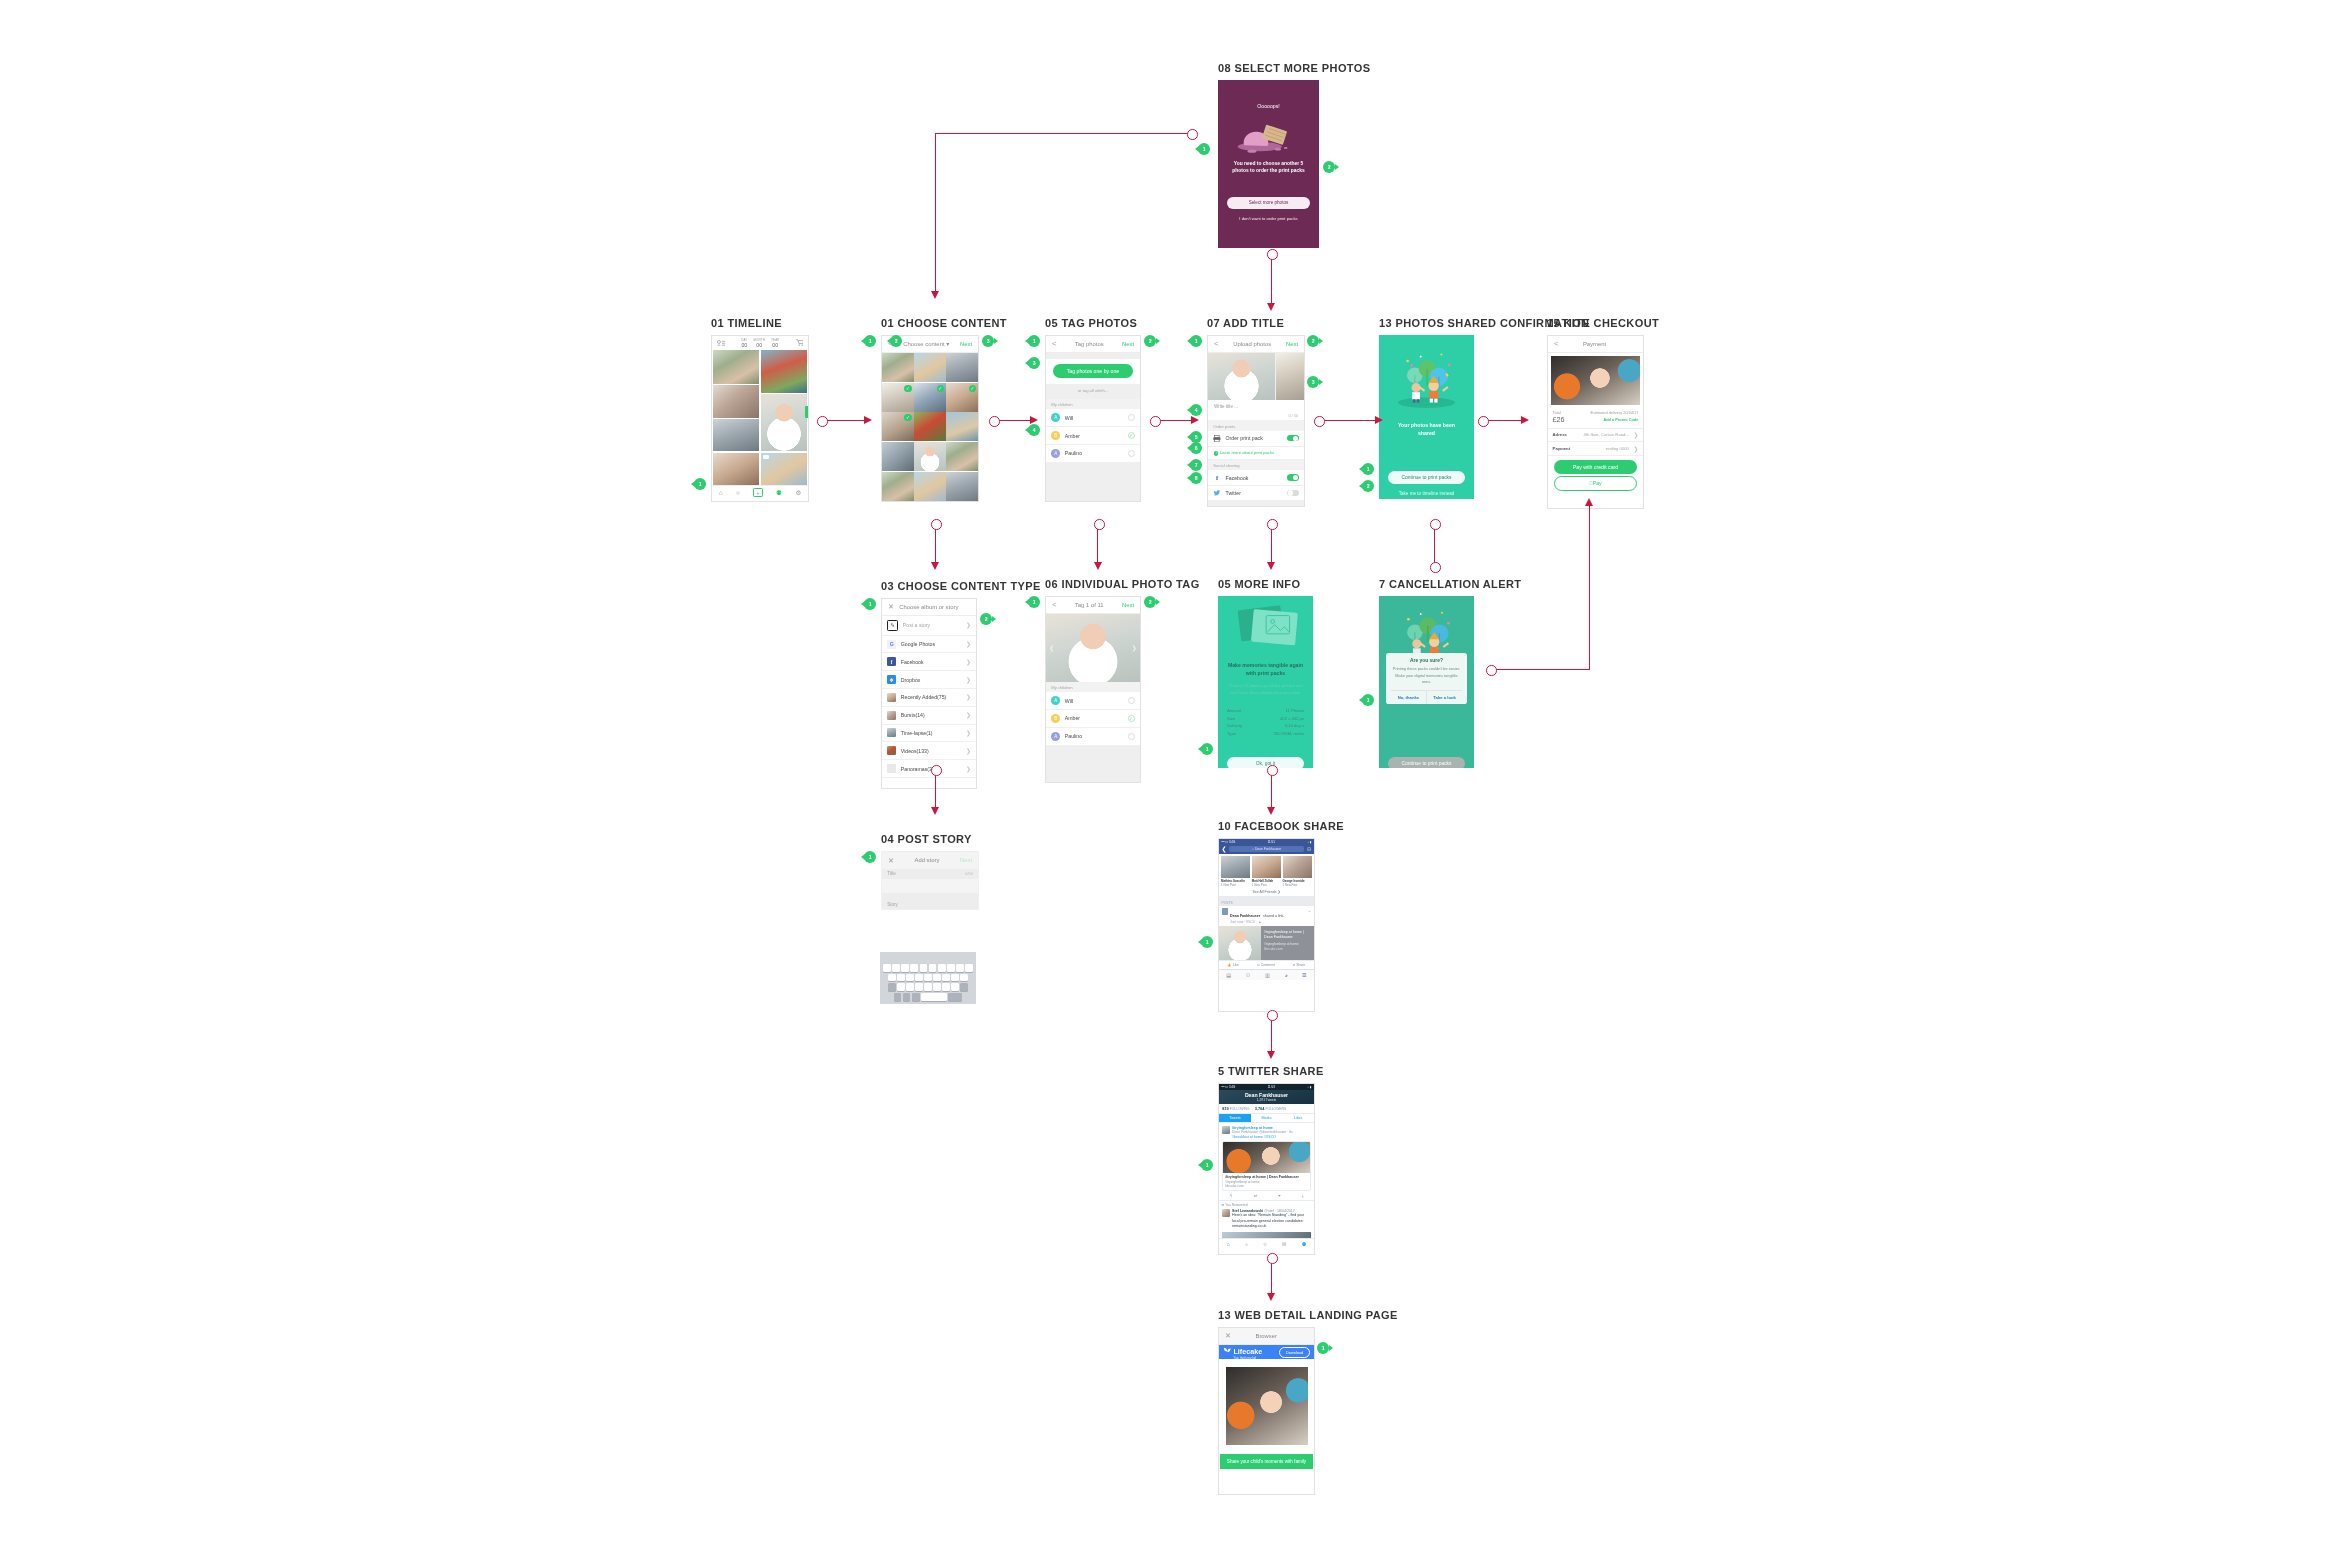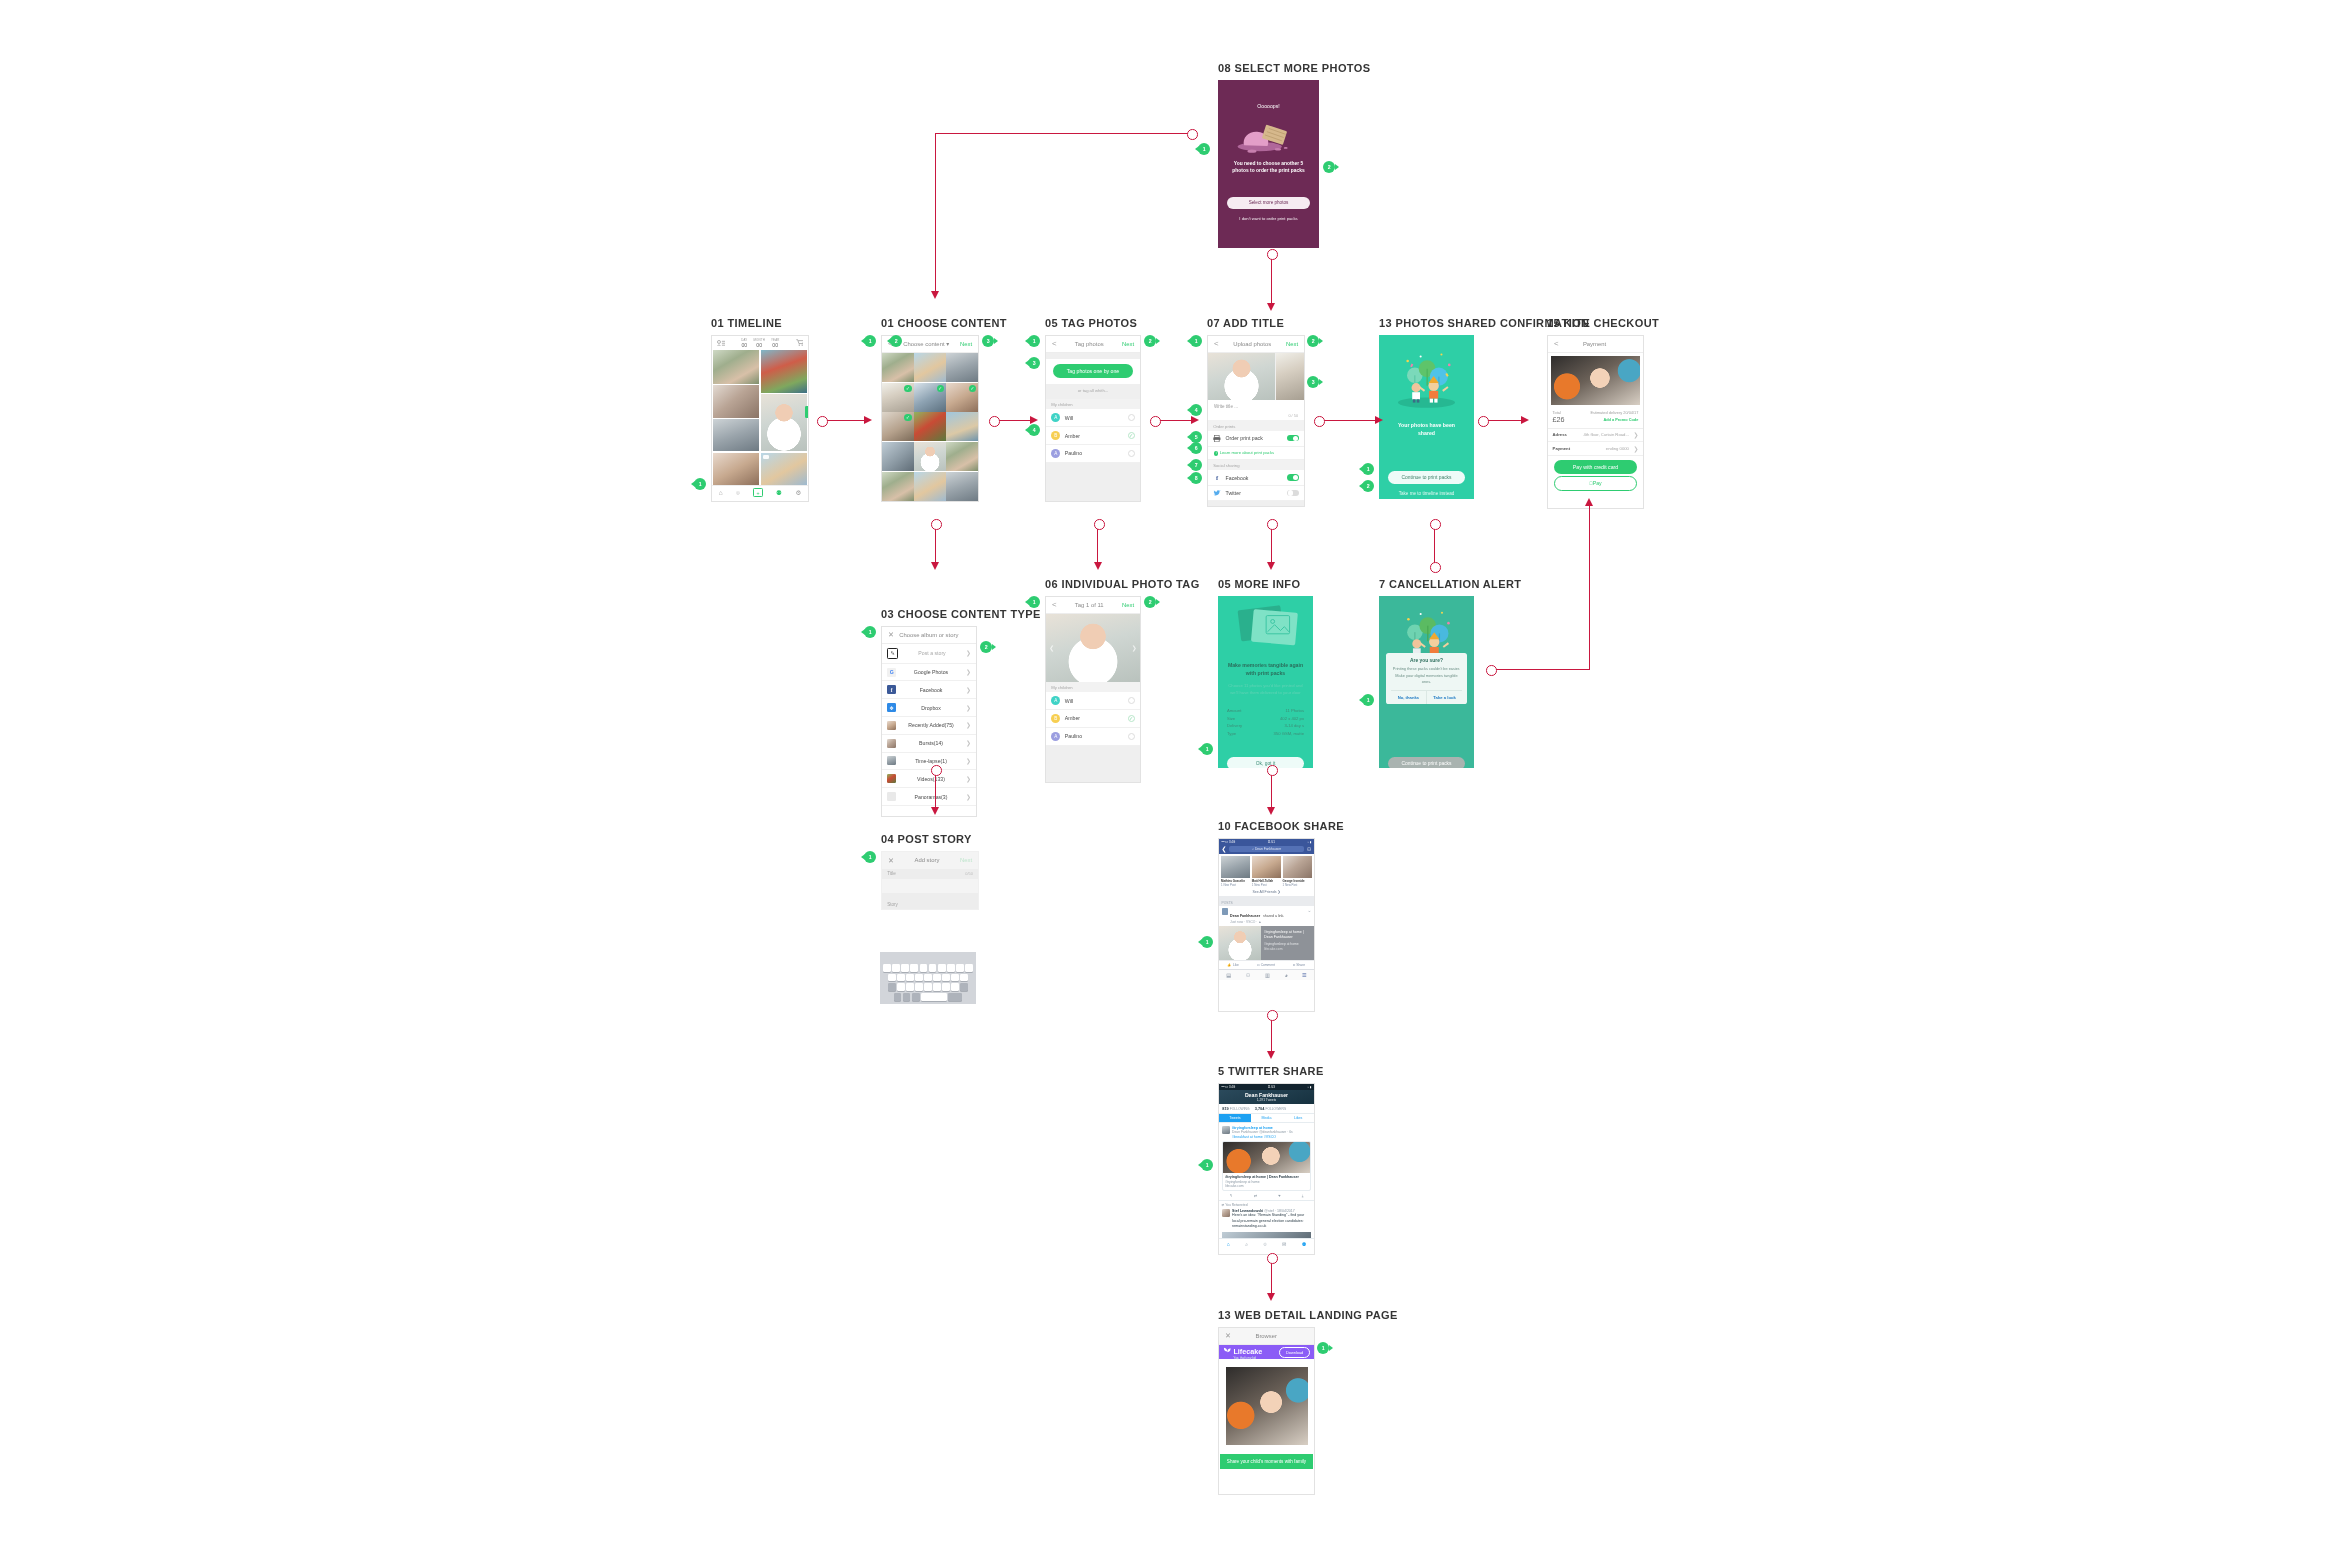--- a/index.html
+++ b/index.html
@@ -155,21 +155,21 @@
   .tw-stats{display:flex;gap:5.2px;padding:2px 3.3px;font-size:3.3px;color:#8a97a3;background:#fff;
     border-bottom:0.7px solid #e6ecf0;}
   .tw-tabs{display:flex;background:#fff;border-bottom:0.7px solid #e6ecf0;}
   .tw-tabs div{flex:1;text-align:center;font-size:3.6px;padding:2px 0;color:#1da1f2;}
   .tw-tabs div.act{background:#1da1f2;color:#fff;}
   .tw-ic{display:flex;justify-content:space-around;padding:2px 0;font-size:3.9px;color:#8a97a3;}
   .tw-bot{display:flex;justify-content:space-around;padding:2px 0;border-top:0.7px solid #e6ecf0;
     font-size:5.2px;color:#8a97a3;background:#fff;}
 
   
-  .lc-bar{background:#8b5cf6;height:14.3px;display:flex;align-items:center;
+  .lc-bar{background:#3b82f6;height:14.3px;display:flex;align-items:center;
     justify-content:space-between;padding:0 3.9px;}
   .lc-logo{font-size:7.2px;font-weight:700;color:#fff;line-height:1;}
   .lc-sub{font-size:2.9px;color:#d9f5e4;}
   .lc-dl{border:0.7px solid #fff;border-radius:5.9px;color:#fff;font-size:3.9px;padding:2px 5.9px;}
 
   
   .panel{position:relative;overflow:hidden;}
   .purple{background:#6d2a55;}
   .teal{background:#2ecfa6;}
   .teal2{background:#3bb89a;}
@@ -533,21 +533,21 @@
       </div>
       <div style="padding:3.9px 5.9px 0;">
         <div class="btn-g">Pay with credit card</div>
         <div class="btn-out" style="margin-top:2.6px;">
           <span style="font-size:4.6px;"></span><span>Pay</span>
         </div>
       </div>
     </div>
   </div>
 
-  <div class="screen" style="left:881px;top:608px;text-align:center;">
+  <div class="screen" style="left:881px;top:580px;">
     <div class="scr-title">03 CHOOSE CONTENT TYPE</div>
     <div class="phone" style="width:94px;height:189px;">
       <div class="navbar">
         <span class="xicon">✕</span>
         <span class="nav-mid">Choose album or story</span>
         <span style="width:6.5px;"></span>
       </div>
       <div class="row">
         <span class="appic" style="background:#fff;border:1px solid #222;color:#222;">✎</span>
         <span class="lbl" style="color:#a8a8a8;">Post a story</span>

